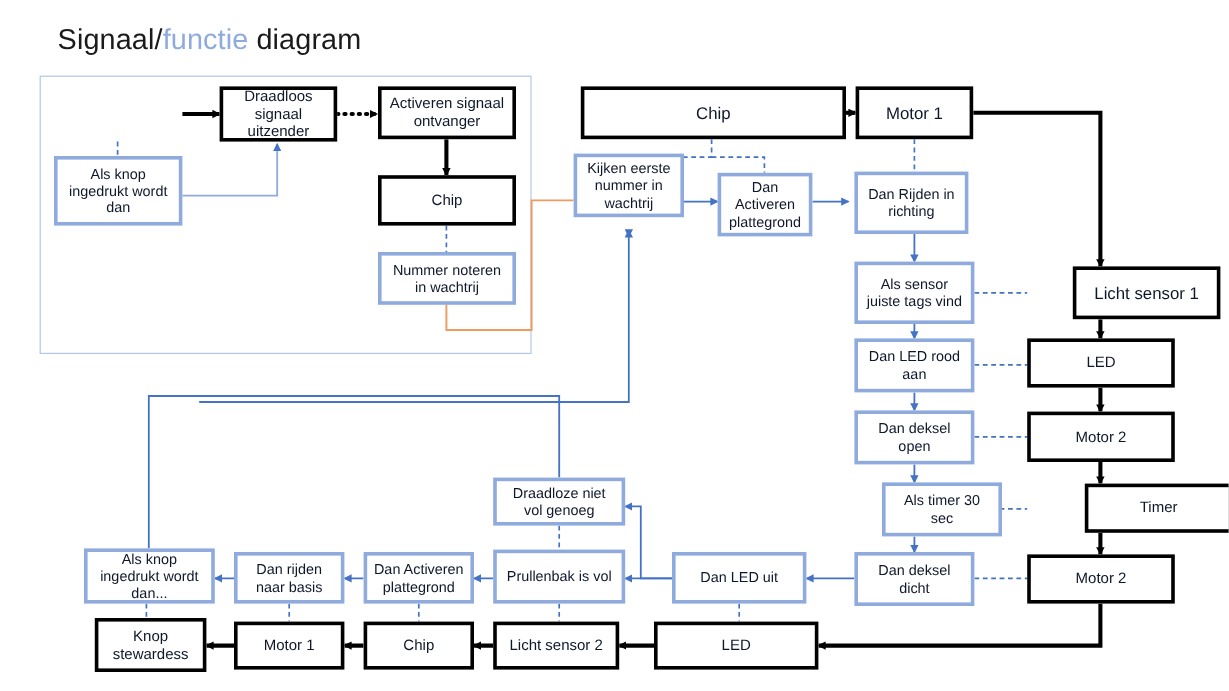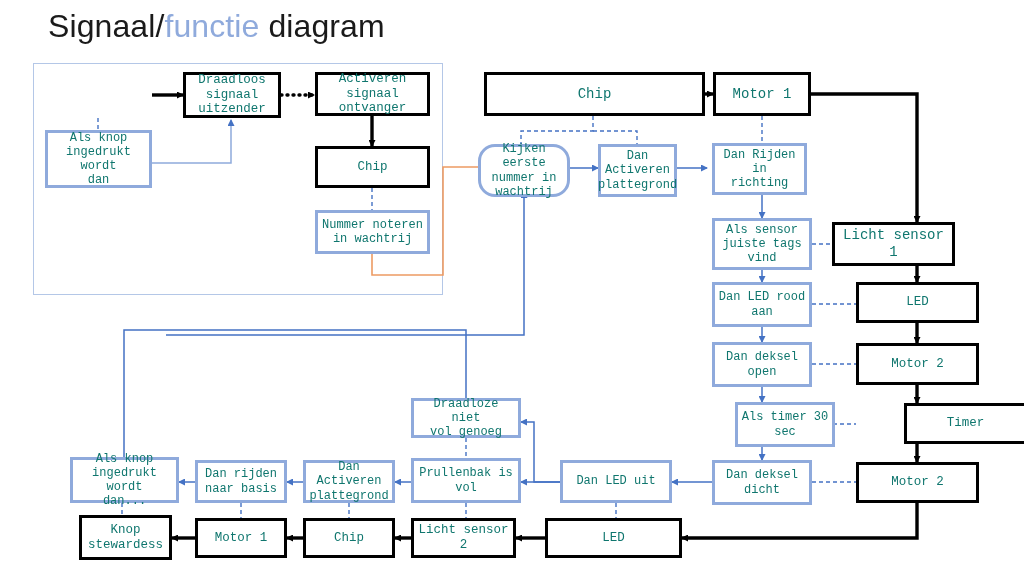--- a/index.html
+++ b/index.html
@@ -21,46 +21,45 @@
     position: absolute;
     left: 0;
     top: 0;
     width: 1024px;
     height: 576px;
     pointer-events: none;
   }
   .title {
     position: absolute;
     left: 48px;
-    top: 8px;
-    font-size: 32px;
+    top: 20px;
+    font-size: 24px;
     color: #1a1a1a;
     letter-spacing: 0.1px;
     white-space: nowrap;
   }
   .title .accent { color: #8faadc; }
   .groupbox {
     position: absolute;
     border: 1px solid #b4c7e7;
     background: transparent;
     box-sizing: border-box;
   }
   .node {
     position: absolute;
     box-sizing: border-box;
     display: flex;
     align-items: center;
     justify-content: center;
     text-align: center;
     background: #ffffff;
-    color: #0f766e;
+    color: #0f172a;
     line-height: 1.18;
     padding: 1px 3px;
     white-space: pre-line;
-    font-family: Liberation Mono, monospace;
   }
   .node.hw {
     border: 3px solid #000000;
     font-size: 12.5px;
   }
   .node.fn {
     border: 3px solid #8faadc;
     font-size: 12px;
   }
   .node.big { font-size: 14px; }
@@ -183,31 +182,31 @@
   <div class="node hw" style="left:315px; top:146px; width:115px; height:42px;">Chip</div>
   <div class="node fn" style="left:45px; top:130px; width:107px; height:58px;">Als knop
 ingedrukt wordt
 dan</div>
   <div class="node fn" style="left:315px; top:210px; width:115px; height:44px;">Nummer noteren
 in wachtrij</div>
 
   <div class="node hw big" style="left:484px; top:72px; width:221px; height:44px;">Chip</div>
   <div class="node hw big" style="left:713px; top:72px; width:98px; height:44px;">Motor 1</div>
 
-  <div class="node fn" style="left:478px; top:144px; width:92px; height:53px;border-radius:17px;">Kijken eerste
+  <div class="node fn" style="left:478px; top:128px; width:92px; height:53px;">Kijken eerste
 nummer in
 wachtrij</div>
   <div class="node fn" style="left:598px; top:144px; width:79px; height:53px;">Dan
 Activeren
 plattegrond</div>
   <div class="node fn" style="left:712px; top:143px; width:95px; height:52px;">Dan Rijden in
 richting</div>
   <div class="node fn" style="left:712px; top:218px; width:100px; height:52px;">Als sensor
 juiste tags vind</div>
-  <div class="node hw big" style="left:832px; top:222px; width:123px; height:44px;">Licht sensor 1</div>
+  <div class="node hw big" style="left:894px; top:222px; width:123px; height:44px;">Licht sensor 1</div>
 
   <div class="node fn" style="left:712px; top:282px; width:100px; height:45px;">Dan LED rood
 aan</div>
   <div class="node hw" style="left:856px; top:282px; width:123px; height:41px;">LED</div>
 
   <div class="node fn" style="left:712px; top:342px; width:100px; height:45px;">Dan deksel
 open</div>
   <div class="node hw" style="left:856px; top:343px; width:123px; height:42px;">Motor 2</div>
 
   <div class="node fn" style="left:712px; top:402px; width:100px; height:45px;margin-left:23px;">Als timer 30

